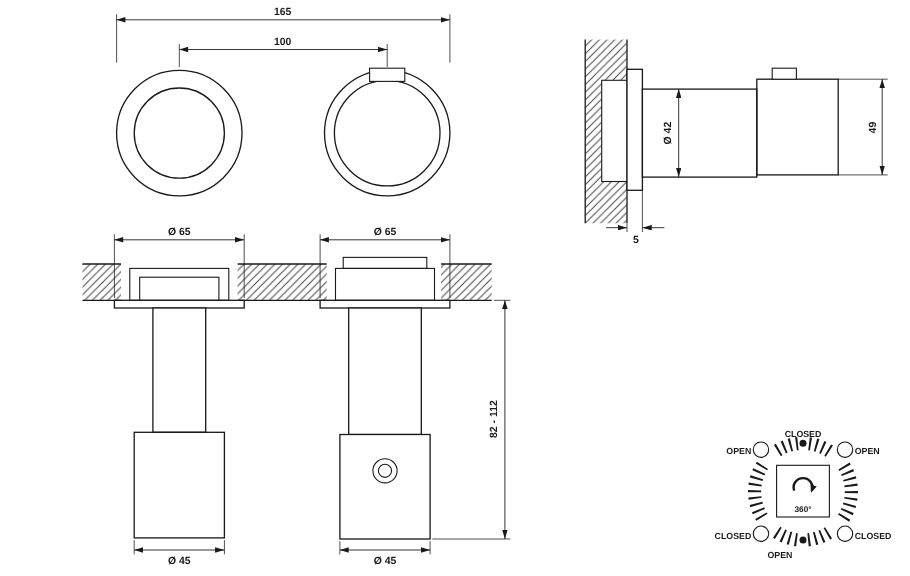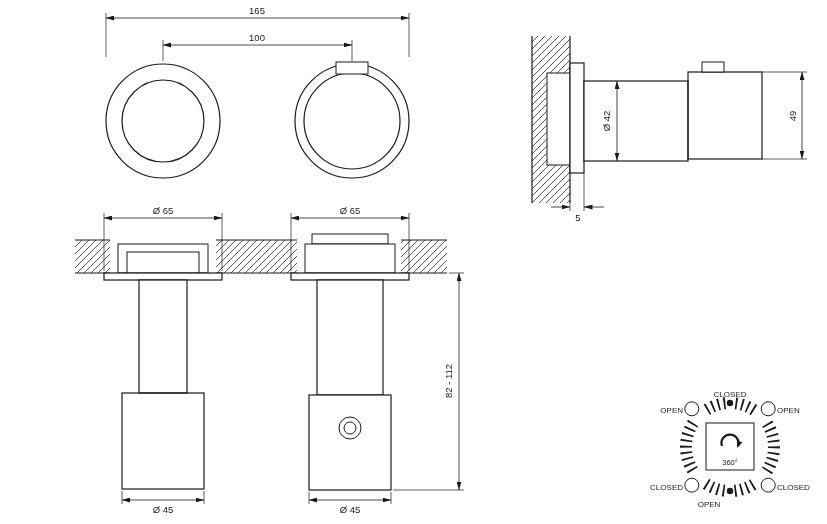--- a/index.html
+++ b/index.html
@@ -1,16 +1,16 @@
 <!DOCTYPE html>
 <html><head>
 <meta charset="utf-8">
 <style>
   html,body{margin:0;padding:0;background:#ffffff;}
-  .sheet{position:relative;width:827px;height:524px;background:#ffffff;overflow:hidden;}
+  .sheet{position:relative;width:827px;height:524px;background:#ffffff;overflow:hidden;font-weight:bold;}
   svg{display:block;}
   svg text{font-family:"Liberation Sans","DejaVu Sans",sans-serif;fill:#1a1a1a;}
   .dim-label{font-size:9.5px;}
   .rot-label{font-size:8px;}
   .rot-angle{font-size:7.5px;}
   .obj{stroke:#1a1a1a;stroke-width:1.2;fill:none;}
   .objw{stroke:#1a1a1a;stroke-width:1.2;fill:#ffffff;}
   .thin{stroke:#1a1a1a;stroke-width:1;fill:#ffffff;}
   .dim{stroke:#1a1a1a;stroke-width:0.8;fill:none;}
   .ext{stroke:#1a1a1a;stroke-width:0.7;fill:none;}

